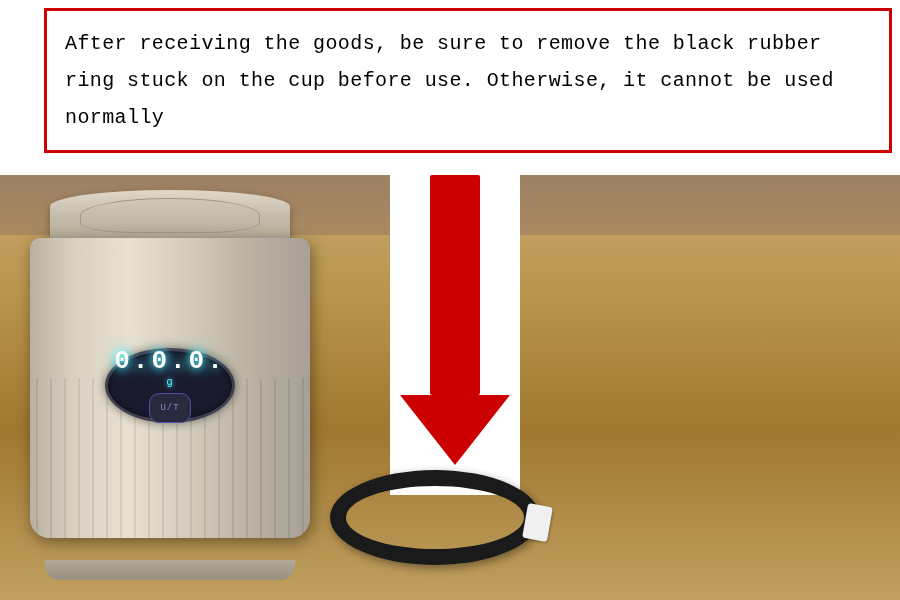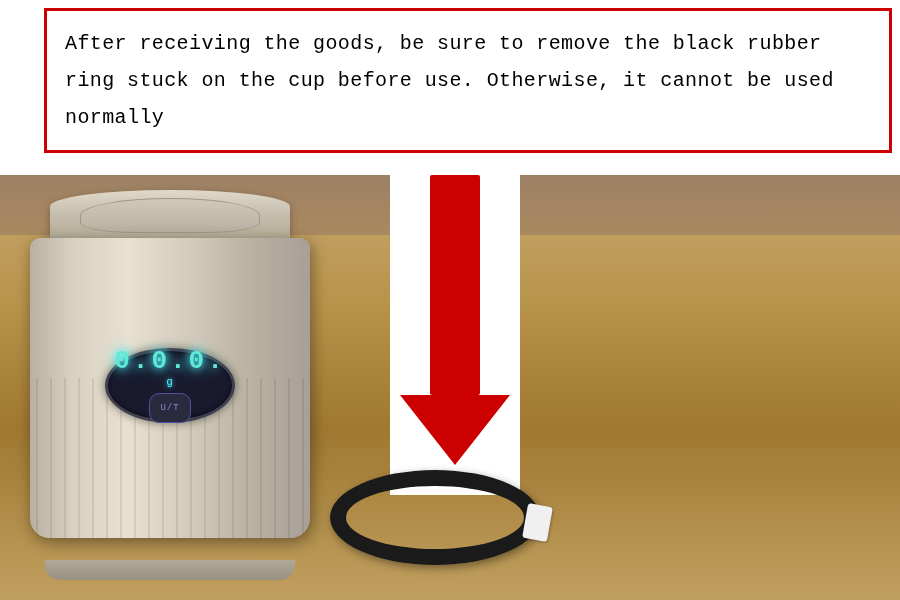--- a/index.html
+++ b/index.html
@@ -155,21 +155,21 @@
       align-items: center;
       justify-content: center;
       box-shadow: 0 0 10px rgba(0,0,0,0.5), inset 0 0 5px rgba(0,0,0,0.8);
       border: 3px solid #404050;
     }
 
     .display-digits {
       font-family: 'Courier New', monospace;
       font-size: 26px;
       font-weight: bold;
-      color: #5eead4;
+      color: #ffffff;
       letter-spacing: 3px;
       text-shadow: 0 0 8px #4af0ff, 0 0 15px #4af0ff;
       line-height: 1;
     }
 
     .display-unit {
       font-size: 11px;
       color: #4af0ff;
       text-shadow: 0 0 5px #4af0ff;
       margin-top: 2px;

